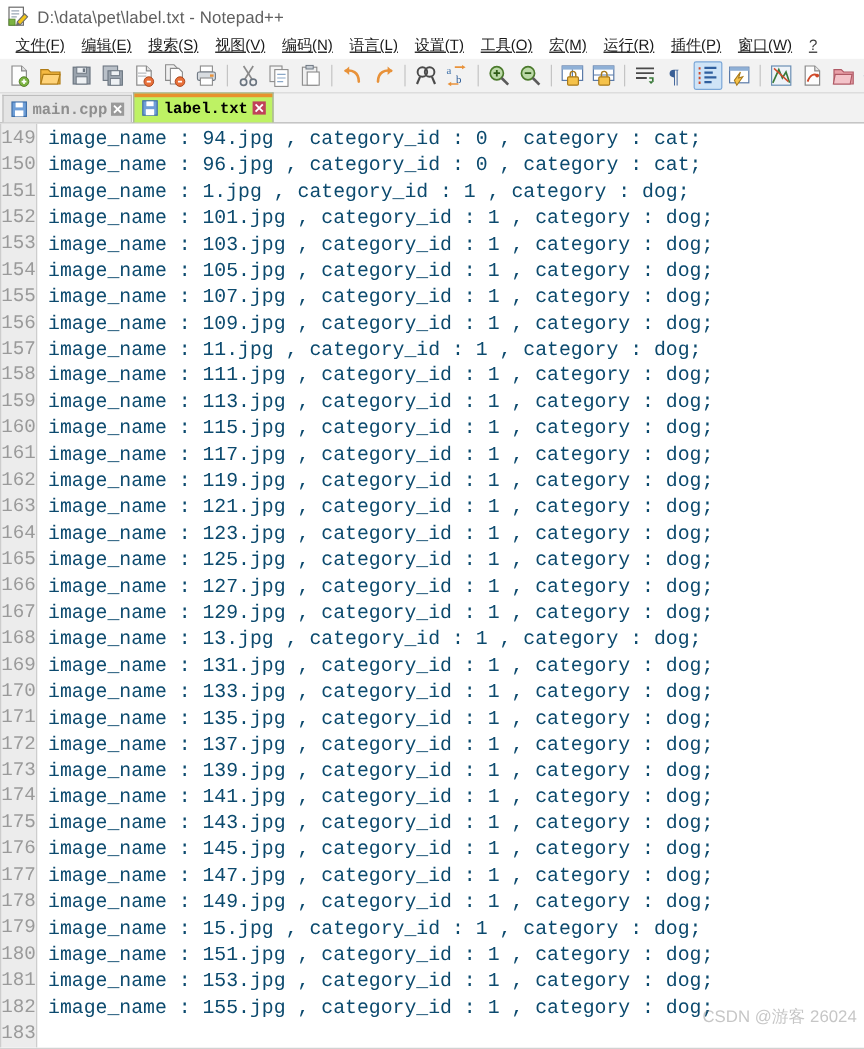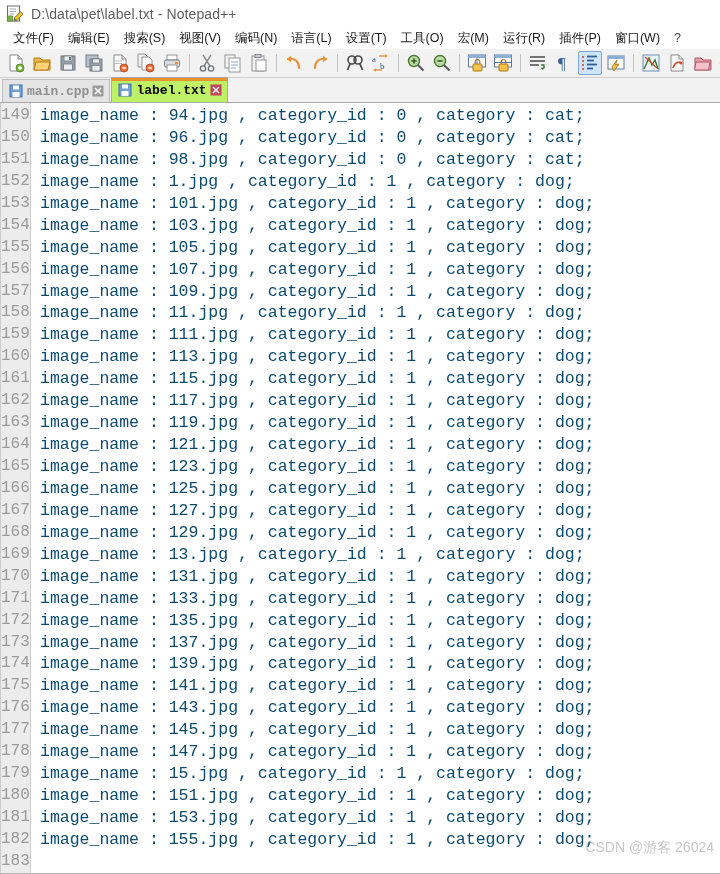--- a/index.html
+++ b/index.html
@@ -40,20 +40,21 @@
 
   
   .menubar {
     height: 21px;
     display: flex;
     align-items: center;
     background: #ffffff;
     padding-left: 6px;
     box-sizing: border-box;
     overflow: hidden;
+    text-decoration: underline;
   }
   .menu-item {
     font-size: 12.5px;
     color: #1a1a1a;
     padding: 0 7px;
     white-space: nowrap;
     line-height: 21px;
     cursor: default;
   }
   .menu-item.clipped {
@@ -566,21 +567,20 @@
     <div class="ln">179</div>
     <div class="ln">180</div>
     <div class="ln">181</div>
     <div class="ln">182</div>
     <div class="ln">183</div>
   </div>
 
   <div class="code">
     <div class="cl">image_name : 94.jpg , category_id : 0 , category : cat;</div>
     <div class="cl">image_name : 96.jpg , category_id : 0 , category : cat;</div>
-    <div class="cl">image_name : 98.jpg , category_id : 0 , category : cat;</div>
     <div class="cl">image_name : 1.jpg , category_id : 1 , category : dog;</div>
     <div class="cl">image_name : 101.jpg , category_id : 1 , category : dog;</div>
     <div class="cl">image_name : 103.jpg , category_id : 1 , category : dog;</div>
     <div class="cl">image_name : 105.jpg , category_id : 1 , category : dog;</div>
     <div class="cl">image_name : 107.jpg , category_id : 1 , category : dog;</div>
     <div class="cl">image_name : 109.jpg , category_id : 1 , category : dog;</div>
     <div class="cl">image_name : 11.jpg , category_id : 1 , category : dog;</div>
     <div class="cl">image_name : 111.jpg , category_id : 1 , category : dog;</div>
     <div class="cl">image_name : 113.jpg , category_id : 1 , category : dog;</div>
     <div class="cl">image_name : 115.jpg , category_id : 1 , category : dog;</div>
@@ -594,20 +594,21 @@
     <div class="cl">image_name : 13.jpg , category_id : 1 , category : dog;</div>
     <div class="cl">image_name : 131.jpg , category_id : 1 , category : dog;</div>
     <div class="cl">image_name : 133.jpg , category_id : 1 , category : dog;</div>
     <div class="cl">image_name : 135.jpg , category_id : 1 , category : dog;</div>
     <div class="cl">image_name : 137.jpg , category_id : 1 , category : dog;</div>
     <div class="cl">image_name : 139.jpg , category_id : 1 , category : dog;</div>
     <div class="cl">image_name : 141.jpg , category_id : 1 , category : dog;</div>
     <div class="cl">image_name : 143.jpg , category_id : 1 , category : dog;</div>
     <div class="cl">image_name : 145.jpg , category_id : 1 , category : dog;</div>
     <div class="cl">image_name : 147.jpg , category_id : 1 , category : dog;</div>
+    <div class="cl">image_name : 149.jpg , category_id : 1 , category : dog;</div>
     <div class="cl">image_name : 15.jpg , category_id : 1 , category : dog;</div>
     <div class="cl">image_name : 151.jpg , category_id : 1 , category : dog;</div>
     <div class="cl">image_name : 153.jpg , category_id : 1 , category : dog;</div>
     <div class="cl">image_name : 155.jpg , category_id : 1 , category : dog;</div>
   </div>
 
   <div class="watermark">CSDN @游客 26024</div>
 </div>
 
 <div class="bottom-edge"></div>

